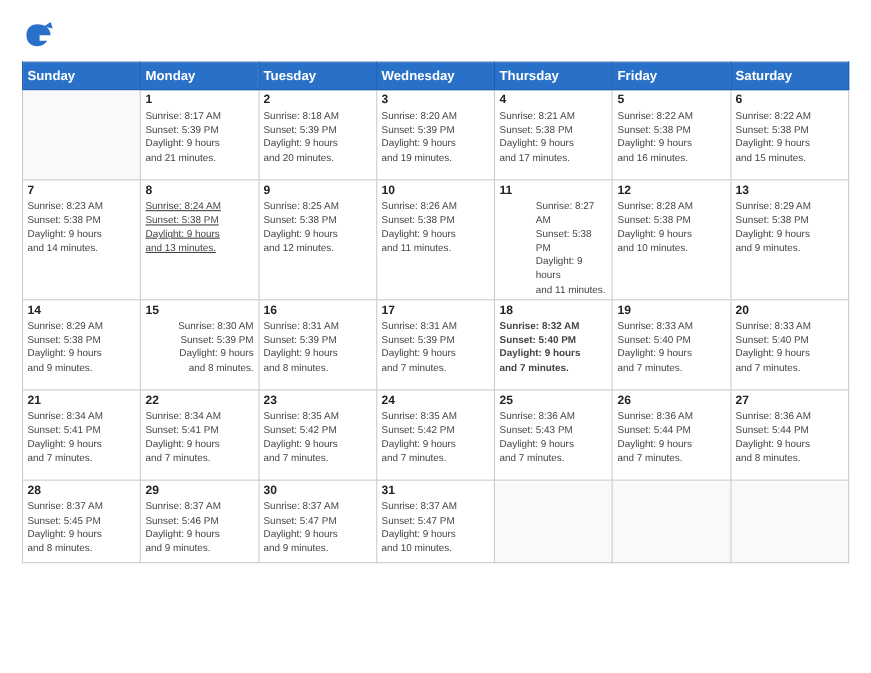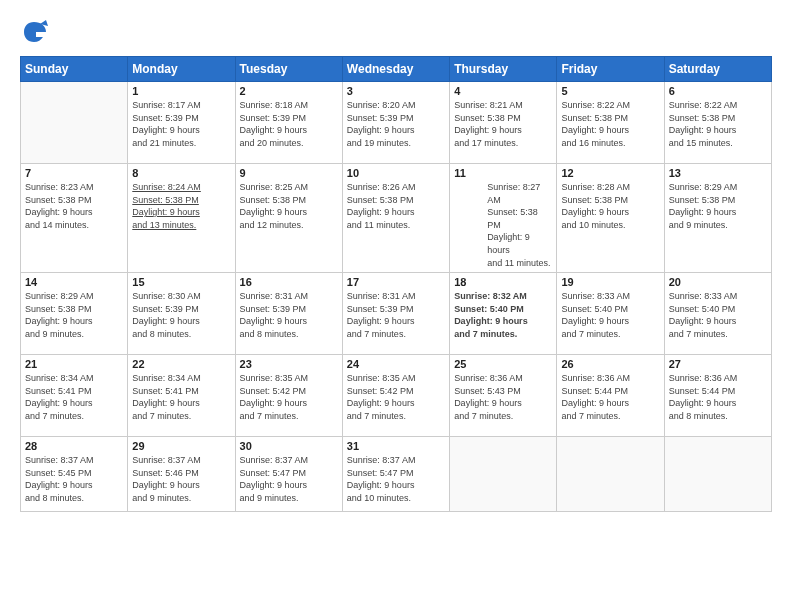--- a/index.html
+++ b/index.html
@@ -240,21 +240,21 @@
         <tr class="week-row">
           <td>
             <span class="day-num">14</span>
             <div class="day-info" style="white-space: pre-line;">Sunrise: 8:29 AM
 Sunset: 5:38 PM
 Daylight: 9 hours
 and 9 minutes.</div>
           </td>
           <td>
             <span class="day-num">15</span>
-            <div class="day-info" style="white-space: pre-line;">Sunrise: 8:30 AM
+            <div class="day-info" style="white-space: pre-line; text-align: right;">Sunrise: 8:30 AM
 Sunset: 5:39 PM
 Daylight: 9 hours
 and 8 minutes.</div>
           </td>
           <td>
             <span class="day-num">16</span>
             <div class="day-info" style="white-space: pre-line;">Sunrise: 8:31 AM
 Sunset: 5:39 PM
 Daylight: 9 hours
 and 8 minutes.</div>

